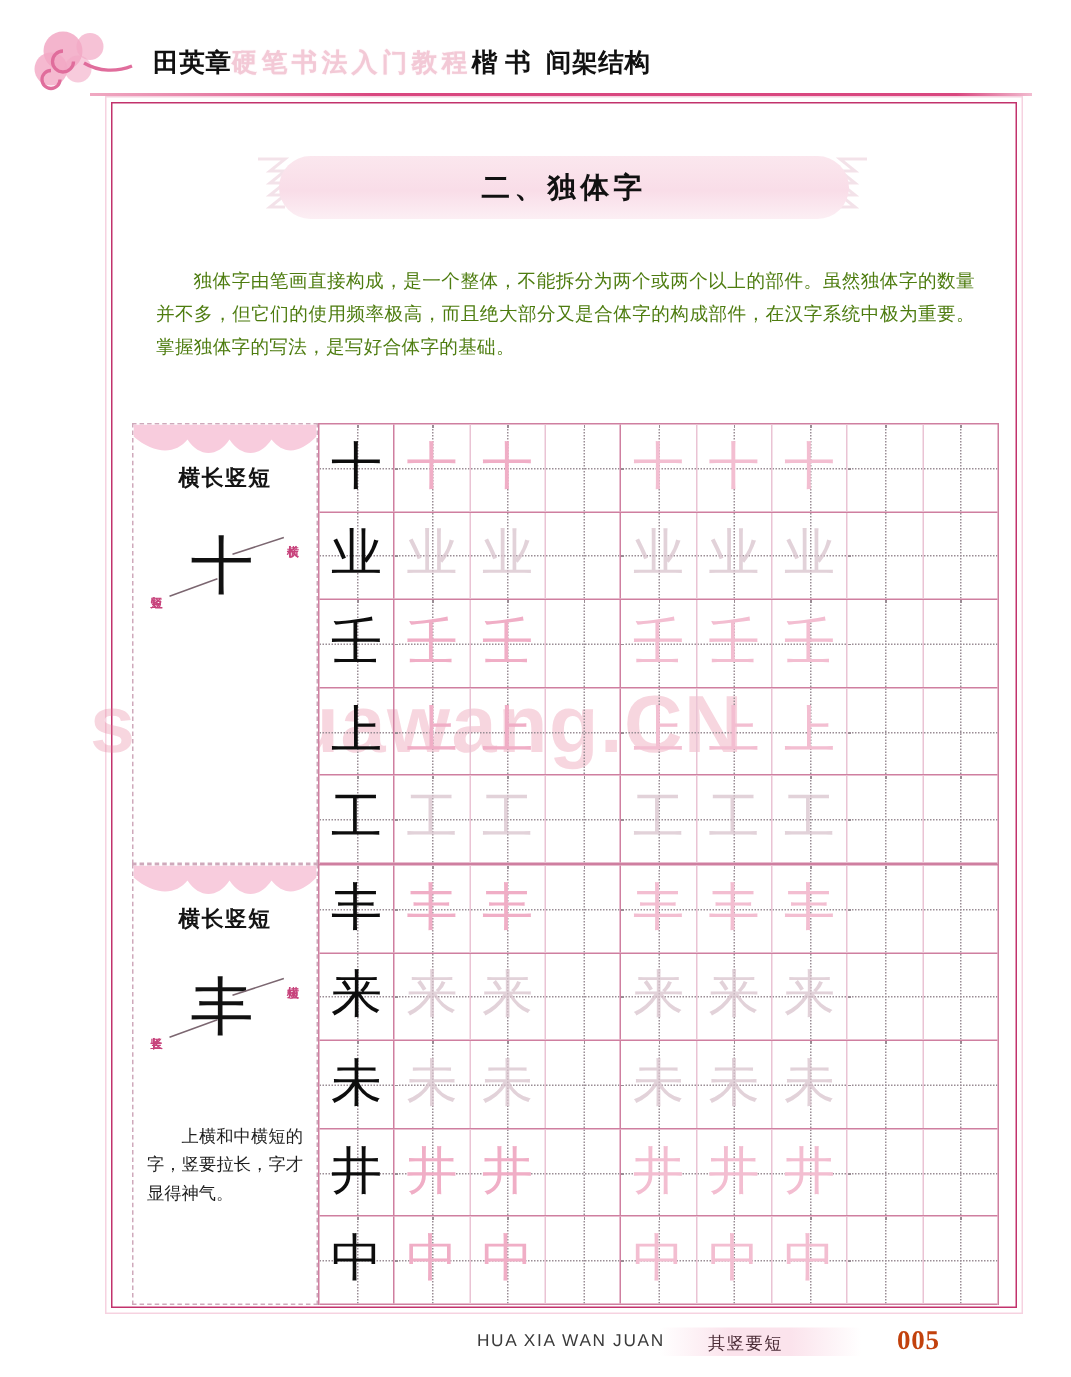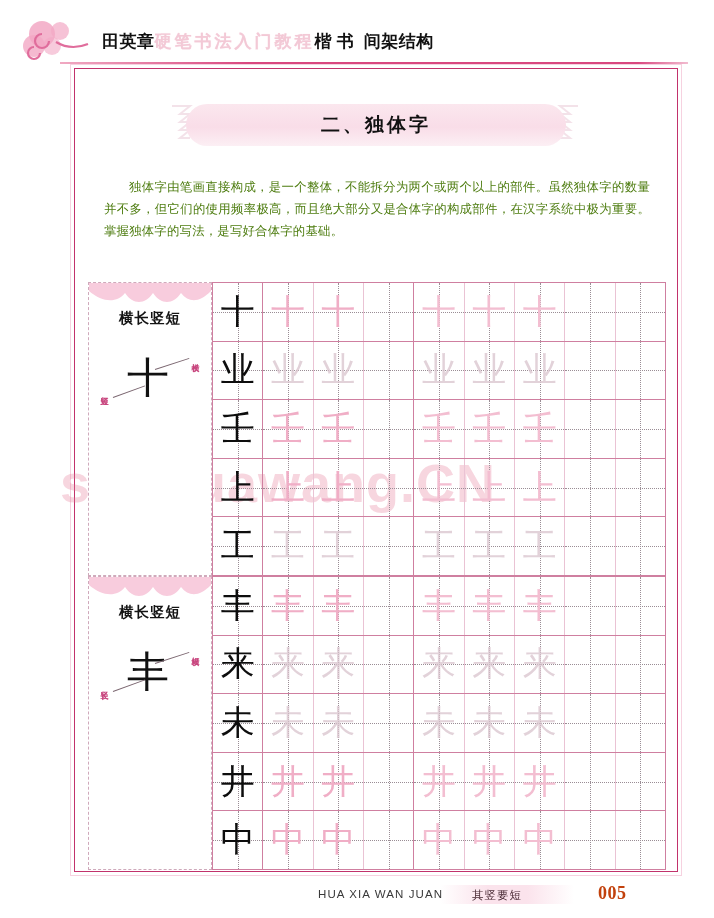--- a/index.html
+++ b/index.html
@@ -502,20 +502,21 @@
         <path d="M0 0 H122 V8 C110 20 100 20 92 10 C84 22 72 22 64 10 C56 22 44 22 36 10 C28 20 14 20 0 8 Z" fill="#f8ccdd"></path>
       </svg>
       <div class="panel-title">横长竖短</div>
       <div class="panel-demo">
         <div class="demo-char">丰</div>
         <div class="lead-line" style="left:66px; top:34px; width:36px; transform:rotate(-18deg);"></div>
         <div class="lbl" style="left:101px; top:22px;">横短</div>
         <div class="lead-line" style="left:24px; top:62px; width:34px; transform:rotate(-20deg);"></div>
         <div class="lbl" style="left:10px; top:56px;">竖长</div>
       </div>
+      <div class="panel-desc">上横和中横短的字，竖要拉长，字才显得神气。</div>
     </div>
     <div class="grid-wrap">
         <div class="grid-row">
           <div class="cell sep">
             <div class="vdash"></div>
             <div class="hdash"></div>
             <div class="glyph model">丰</div>
           </div>
           <div class="cell">
             <div class="vdash"></div>

